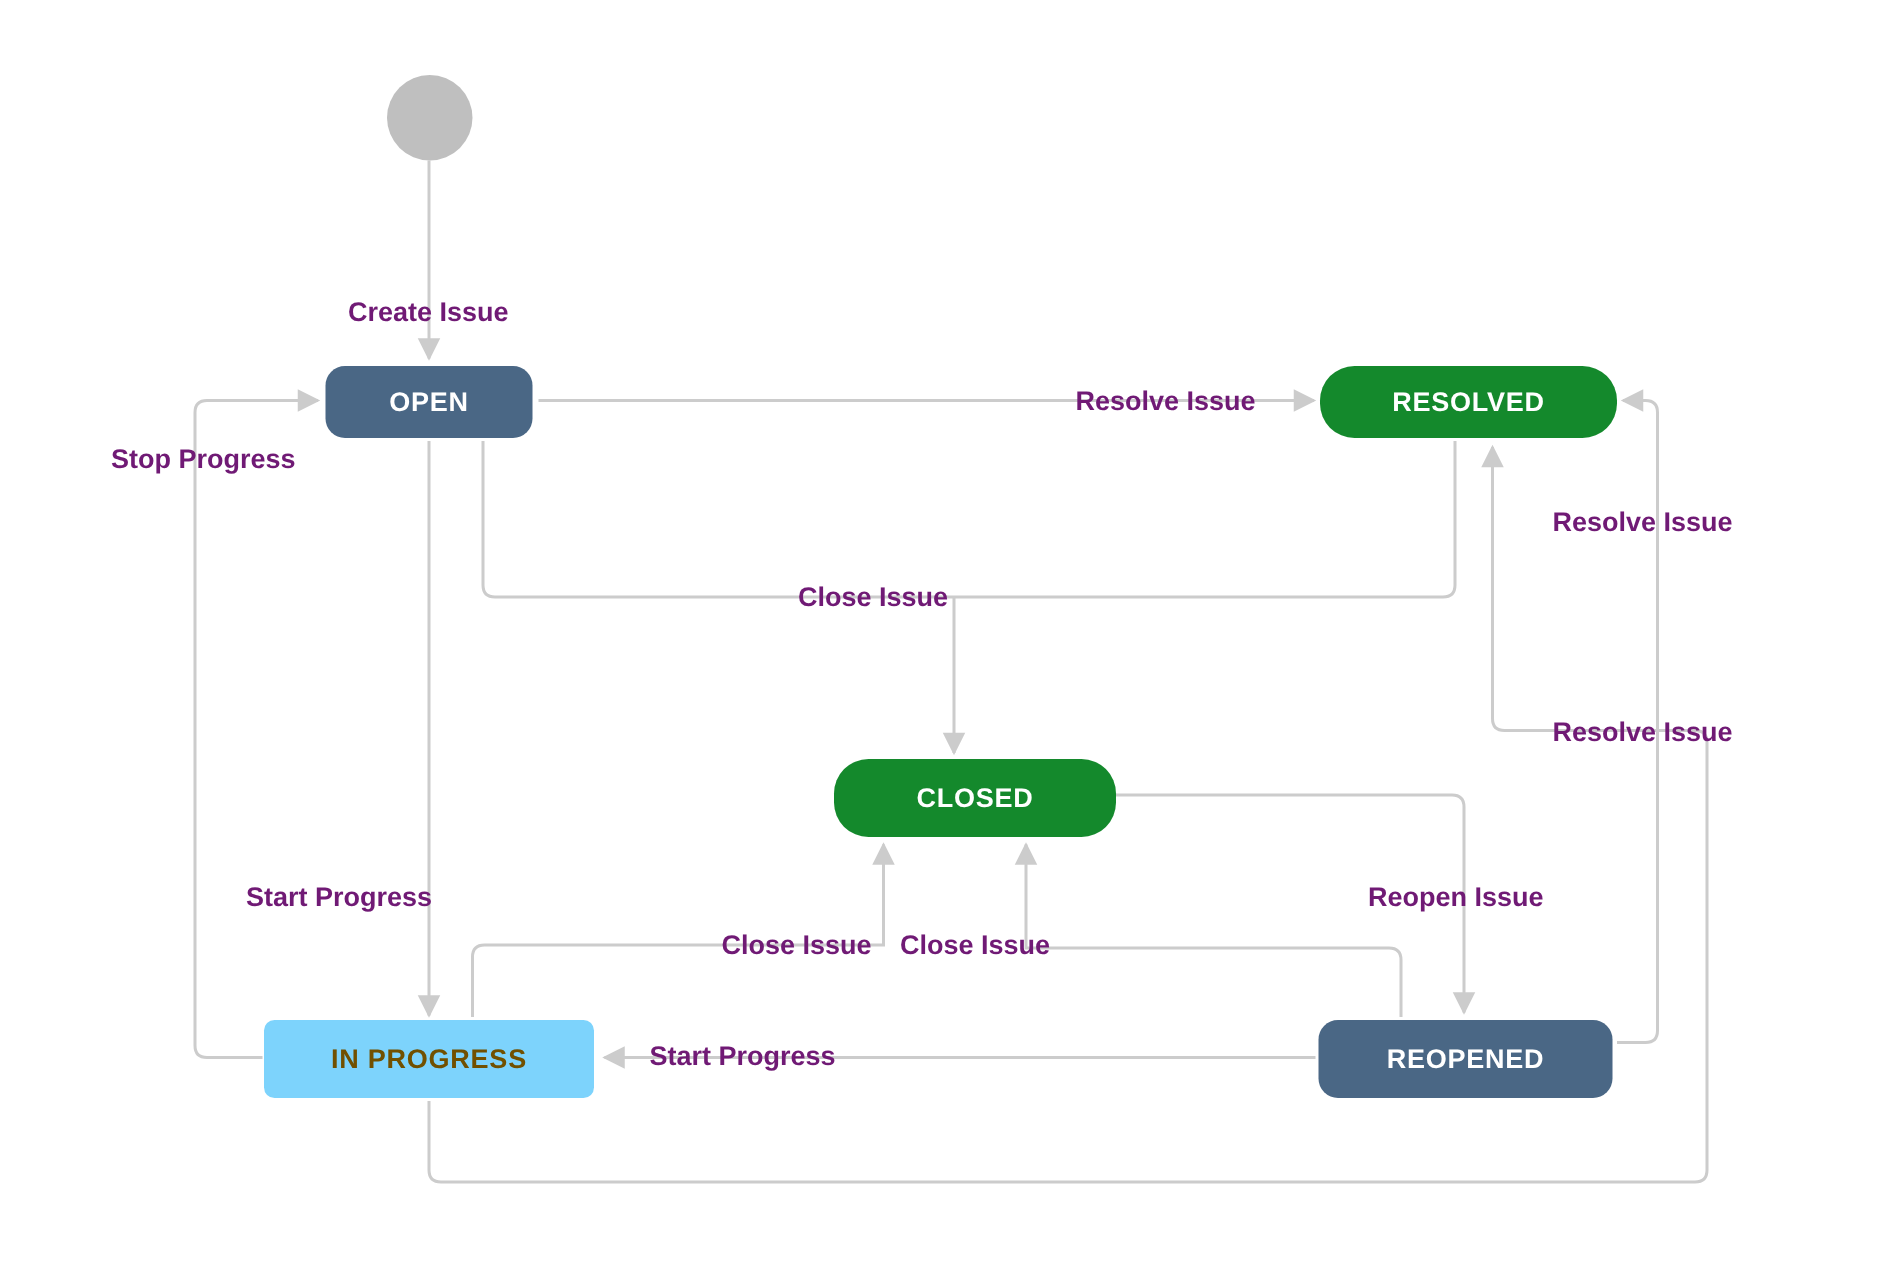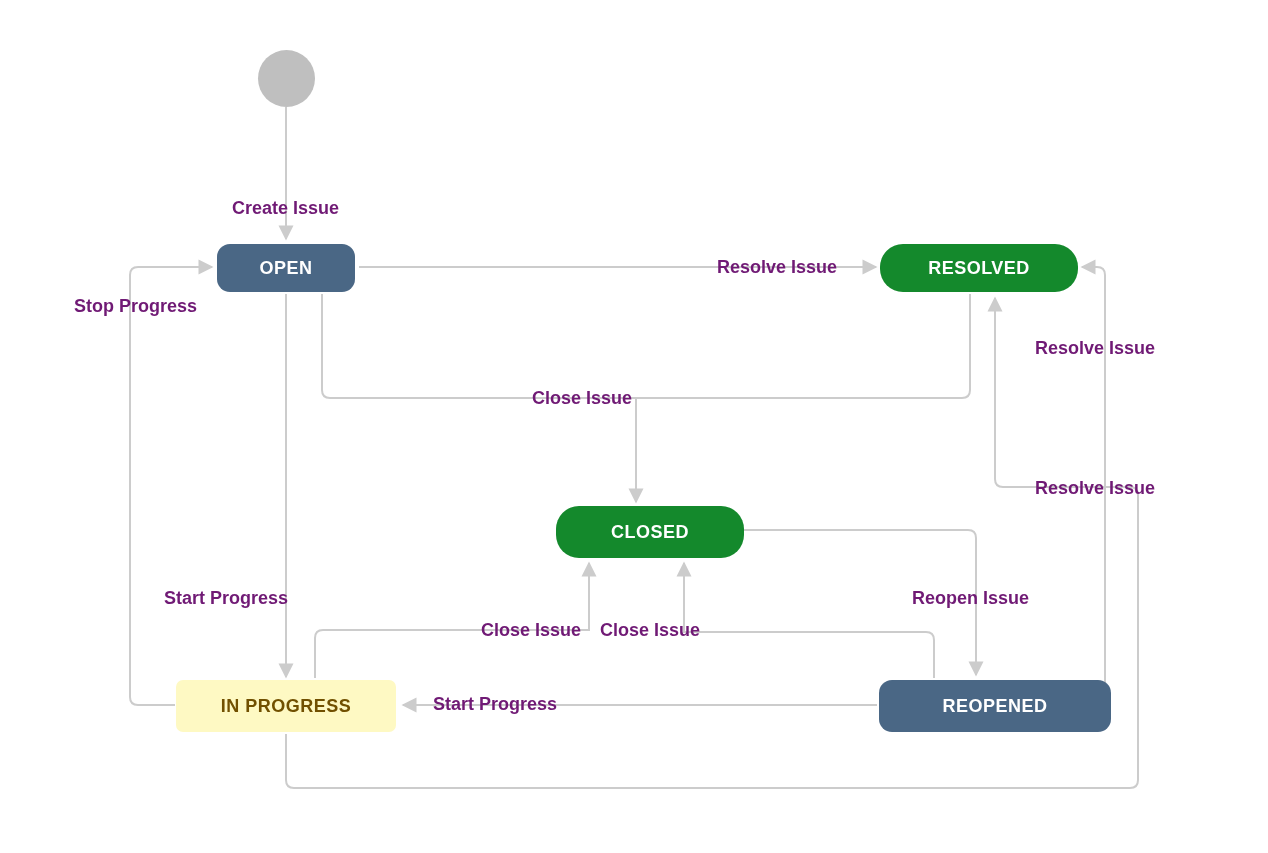--- a/index.html
+++ b/index.html
@@ -36,21 +36,21 @@
     align-items: center;
     justify-content: center;
     font-weight: 700;
     font-size: 18px;
     letter-spacing: 0.5px;
     box-sizing: border-box;
     text-align: center;
   }
   .state.blue   { background: #4a6785; color: #ffffff; border-radius: 13px; }
   .state.green  { background: #14892c; color: #ffffff; border-radius: 23px; }
-  .state.yellow { background: #fef9c3; color: #715000; }
+  .state.yellow { background: #7dd3fc; color: #715000; }
   .label {
     position: absolute;
     font-weight: 700;
     font-size: 18px;
     color: #701a75;
     white-space: nowrap;
   }
 </style>
 </head>
 <body>
@@ -101,21 +101,21 @@
   </div>
 
   <div class="state green" style="left:556px; top:506px; width:188px; height:52px;">
     <span>CLOSED</span>
   </div>
 
   <div class="state yellow" style="left:176px; top:680px; width:220px; height:52px;">
     <span>IN PROGRESS</span>
   </div>
 
-  <div class="state blue" style="left:879px; top:680px; width:232px; height:52px;">
+  <div class="state blue" style="left:879px; top:680px; width:196px; height:52px;">
     <span>REOPENED</span>
   </div>
 
   <div class="label" style="left:232px; top:198px;">Create Issue</div>
 
   <div class="label" style="left:74px; top:296px;">Stop Progress</div>
 
   <div class="label" style="left:717px; top:257px;">Resolve Issue</div>
 
   <div class="label" style="left:532px; top:388px;">Close Issue</div>

